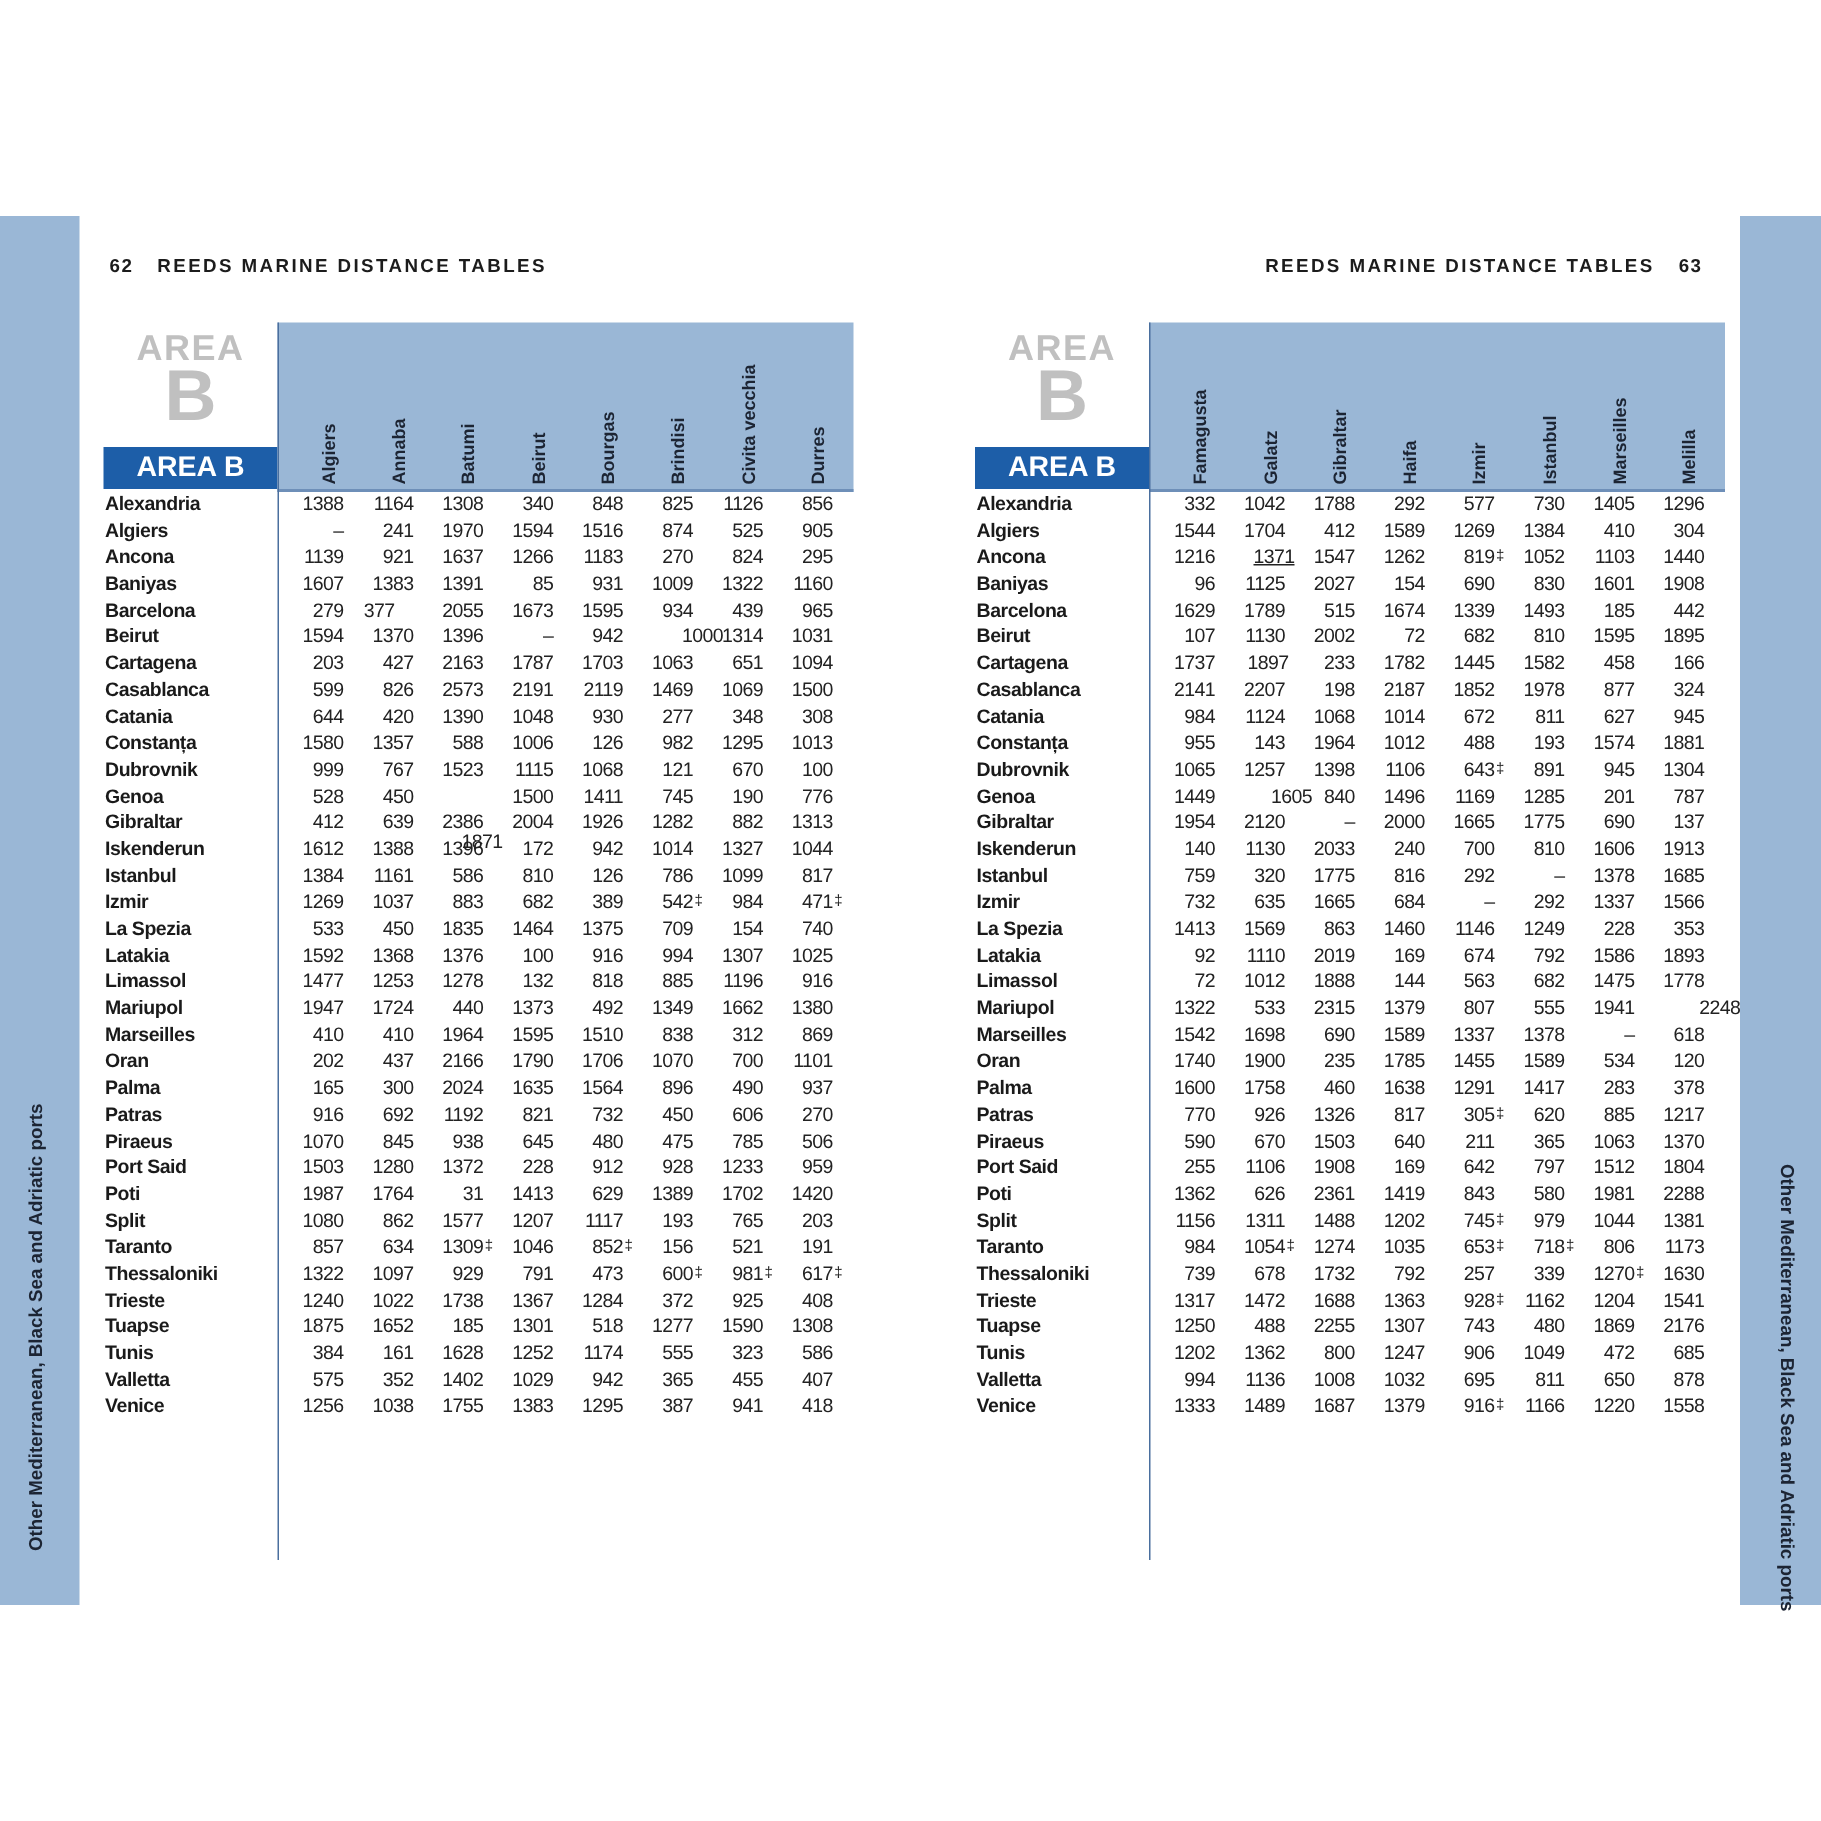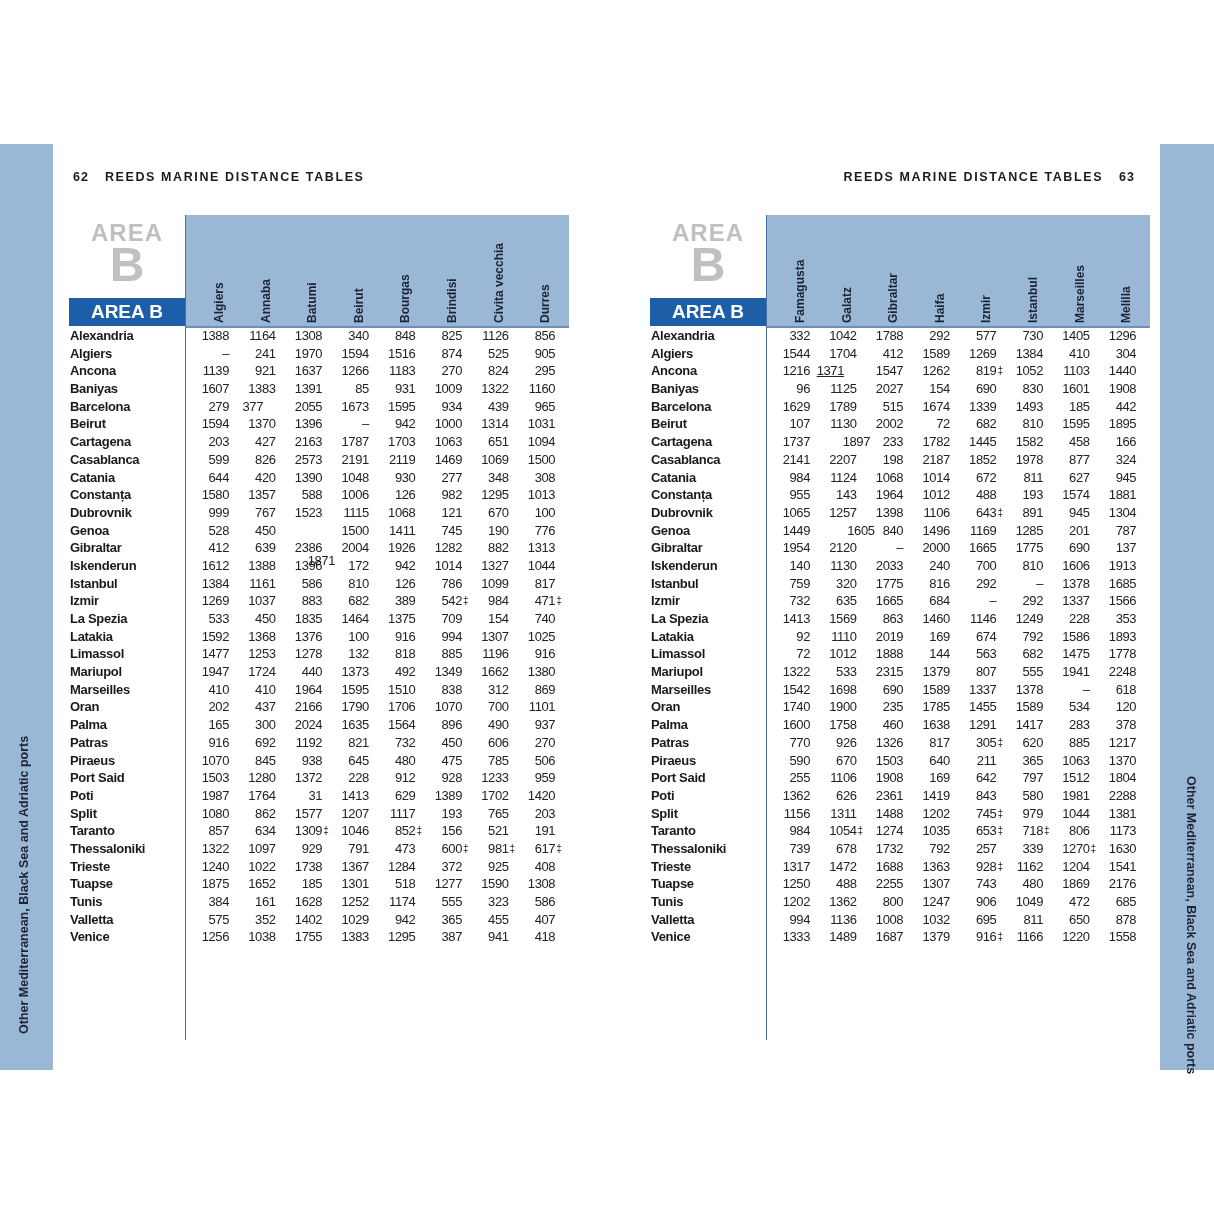--- a/index.html
+++ b/index.html
@@ -153,21 +153,21 @@
         <span class="cell" style="left: 389.6px;"><span>439</span></span>
         <span class="cell" style="left: 436.2px;"><span>965</span></span>
       </div>
       <div class="row">
         <span class="port">Beirut</span>
         <span class="cell" style="left: 110px;"><span>1594</span></span>
         <span class="cell" style="left: 156.6px;"><span>1370</span></span>
         <span class="cell" style="left: 203.2px;"><span>1396</span></span>
         <span class="cell" style="left: 249.8px;"><span>–</span></span>
         <span class="cell" style="left: 296.4px;"><span>942</span></span>
-        <span class="cell" style="left: 343px;"><span>1000</span></span>
+        <span class="cell" style="left: 363px;"><span>1000</span></span>
         <span class="cell" style="left: 389.6px;"><span>1314</span></span>
         <span class="cell" style="left: 436.2px;"><span>1031</span></span>
       </div>
       <div class="row">
         <span class="port">Cartagena</span>
         <span class="cell" style="left: 110px;"><span>203</span></span>
         <span class="cell" style="left: 156.6px;"><span>427</span></span>
         <span class="cell" style="left: 203.2px;"><span>2163</span></span>
         <span class="cell" style="left: 249.8px;"><span>1787</span></span>
         <span class="cell" style="left: 296.4px;"><span>1703</span></span>
@@ -541,21 +541,21 @@
         <span class="cell" style="left: 203.2px;"><span>412</span></span>
         <span class="cell" style="left: 249.8px;"><span>1589</span></span>
         <span class="cell" style="left: 296.4px;"><span>1269</span></span>
         <span class="cell" style="left: 343px;"><span>1384</span></span>
         <span class="cell" style="left: 389.6px;"><span>410</span></span>
         <span class="cell" style="left: 436.2px;"><span>304</span></span>
       </div>
       <div class="row">
         <span class="port">Ancona</span>
         <span class="cell" style="left: 110px;"><span>1216</span></span>
-        <span class="cell" style="left: 144px; text-decoration: underline;"><span>1371</span></span>
+        <span class="cell" style="left: 163px; text-decoration: underline;"><span>1371</span></span>
         <span class="cell" style="left: 203.2px;"><span>1547</span></span>
         <span class="cell" style="left: 249.8px;"><span>1262</span></span>
         <span class="cell" style="left: 296.4px;"><span>819</span><span class="dag">‡</span></span>
         <span class="cell" style="left: 343px;"><span>1052</span></span>
         <span class="cell" style="left: 389.6px;"><span>1103</span></span>
         <span class="cell" style="left: 436.2px;"><span>1440</span></span>
       </div>
       <div class="row">
         <span class="port">Baniyas</span>
         <span class="cell" style="left: 110px;"><span>96</span></span>
@@ -585,21 +585,21 @@
         <span class="cell" style="left: 203.2px;"><span>2002</span></span>
         <span class="cell" style="left: 249.8px;"><span>72</span></span>
         <span class="cell" style="left: 296.4px;"><span>682</span></span>
         <span class="cell" style="left: 343px;"><span>810</span></span>
         <span class="cell" style="left: 389.6px;"><span>1595</span></span>
         <span class="cell" style="left: 436.2px;"><span>1895</span></span>
       </div>
       <div class="row">
         <span class="port">Cartagena</span>
         <span class="cell" style="left: 110px;"><span>1737</span></span>
-        <span class="cell" style="left: 170px;"><span>1897</span></span>
+        <span class="cell" style="left: 159px;"><span>1897</span></span>
         <span class="cell" style="left: 203.2px;"><span>233</span></span>
         <span class="cell" style="left: 249.8px;"><span>1782</span></span>
         <span class="cell" style="left: 296.4px;"><span>1445</span></span>
         <span class="cell" style="left: 343px;"><span>1582</span></span>
         <span class="cell" style="left: 389.6px;"><span>458</span></span>
         <span class="cell" style="left: 436.2px;"><span>166</span></span>
       </div>
       <div class="row">
         <span class="port">Casablanca</span>
         <span class="cell" style="left: 110px;"><span>2141</span></span>
@@ -734,21 +734,21 @@
       </div>
       <div class="row">
         <span class="port">Mariupol</span>
         <span class="cell" style="left: 110px;"><span>1322</span></span>
         <span class="cell" style="left: 156.6px;"><span>533</span></span>
         <span class="cell" style="left: 203.2px;"><span>2315</span></span>
         <span class="cell" style="left: 249.8px;"><span>1379</span></span>
         <span class="cell" style="left: 296.4px;"><span>807</span></span>
         <span class="cell" style="left: 343px;"><span>555</span></span>
         <span class="cell" style="left: 389.6px;"><span>1941</span></span>
-        <span class="cell" style="left: 436.2px;"><span>2248</span></span>
+        <span class="cell" style="left: 436.2px; padding-left: 24px;"><span>2248</span></span>
       </div>
       <div class="row">
         <span class="port">Marseilles</span>
         <span class="cell" style="left: 110px;"><span>1542</span></span>
         <span class="cell" style="left: 156.6px;"><span>1698</span></span>
         <span class="cell" style="left: 203.2px;"><span>690</span></span>
         <span class="cell" style="left: 249.8px;"><span>1589</span></span>
         <span class="cell" style="left: 296.4px;"><span>1337</span></span>
         <span class="cell" style="left: 343px;"><span>1378</span></span>
         <span class="cell" style="left: 389.6px;"><span>–</span></span>

